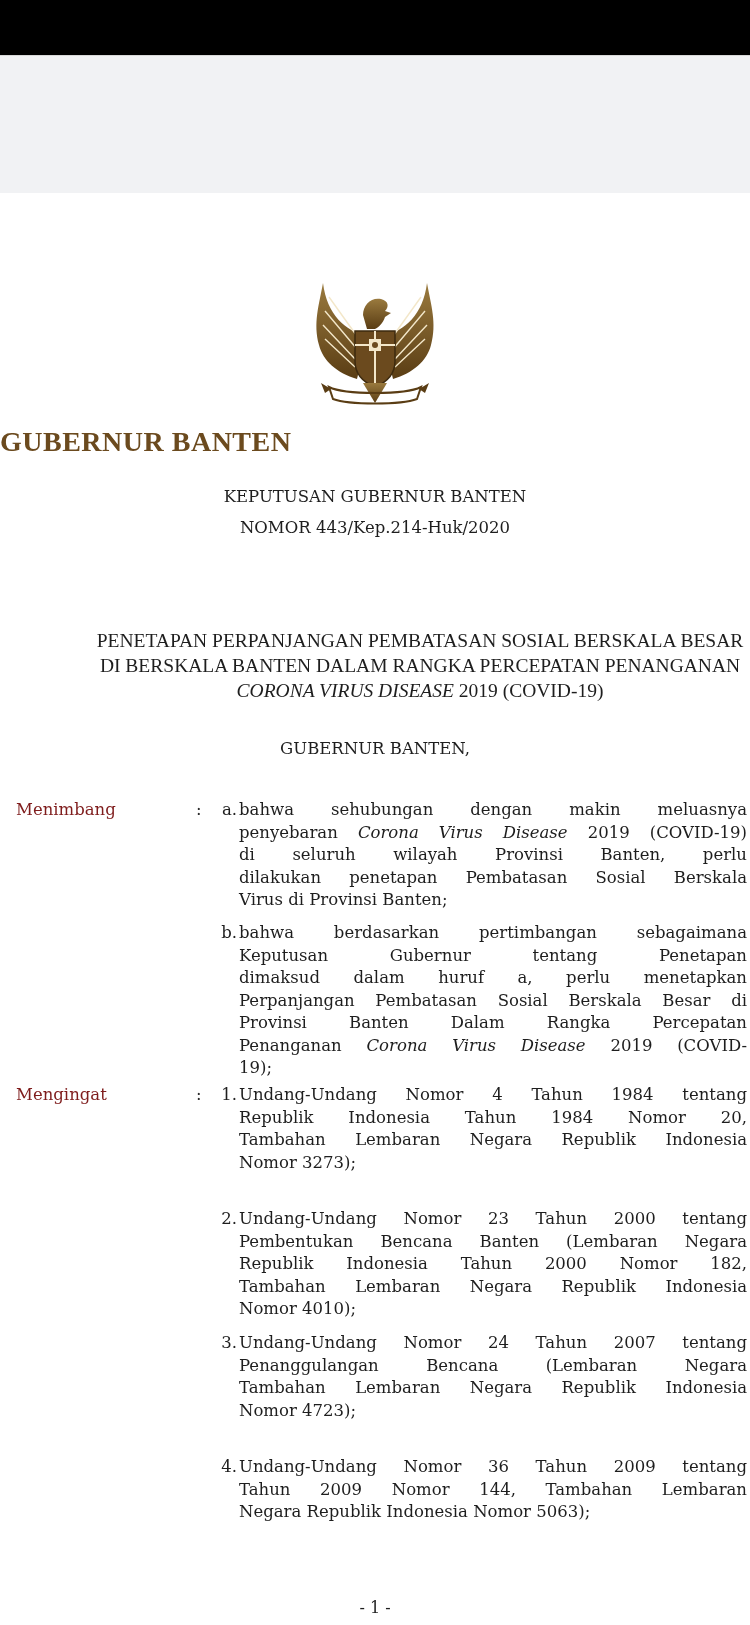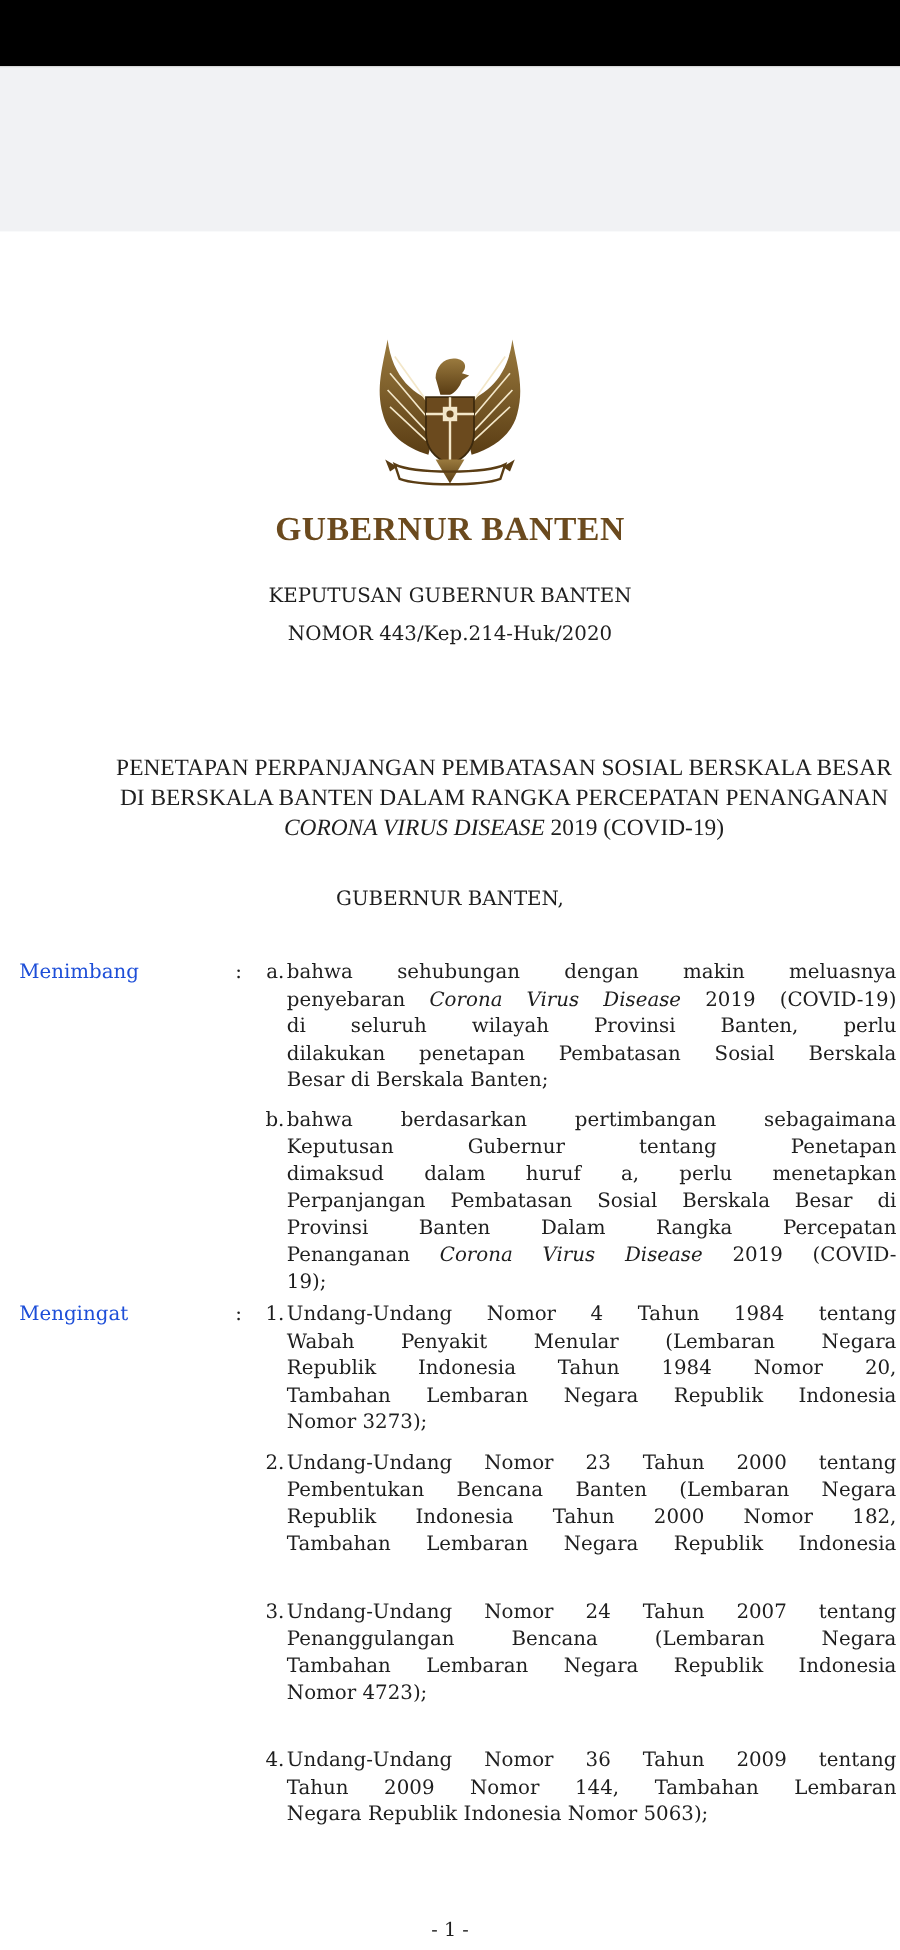--- a/index.html
+++ b/index.html
@@ -6,31 +6,31 @@
     html, body { width: 750px; height: 1625px; background: #ffffff; overflow: hidden; }
     body { font-family: "DejaVu Serif", "Liberation Serif", serif; color: #1a1a1a; position: relative; }
 
     .status-bar { position: absolute; left: 0; top: 0; width: 750px; height: 55px; background: #000000; }
     .app-header { position: absolute; left: 0; top: 55px; width: 750px; height: 138px; background: #f1f2f4; border-top: 1px solid #d8d8d8; }
 
     .page { position: absolute; left: 0; top: 193px; width: 750px; height: 1432px; background: #ffffff; }
 
     .emblem { position: absolute; left: 305px; top: 82px; width: 140px; height: 140px; }
 
-    .gov-title { position: absolute; left: 0; top: 233px; width: 750px; text-align: center;
+    .gov-title { position: absolute; left: 0; top: 233px; width: 750px; text-align: left;
       font-family: "Liberation Serif", serif; font-weight: bold; font-size: 28px; color: #6b4a1e; letter-spacing: 0.5px; }
 
     .center-line { position: absolute; left: 0; width: 750px; text-align: center;
       font-family: "DejaVu Serif", serif; font-size: 16.5px; line-height: 22px; color: #1e1e1e; }
 
     .title-block { position: absolute; left: 0; top: 435px; width: 750px; text-align: center;
       font-family: "Liberation Serif", serif; font-size: 19.5px; line-height: 25px; color: #1e1e1e; margin-left: 45px; }
     .title-block i { font-style: italic; }
 
-    .section-label { position: absolute; left: 16px; font-family: "DejaVu Serif", serif; font-size: 16.5px; color: #1d4ed8; }
+    .section-label { position: absolute; left: 16px; font-family: "DejaVu Serif", serif; font-size: 16.5px; color: #7f1d1d; }
     .colon { position: absolute; left: 196px; font-family: "DejaVu Serif", serif; font-size: 16.5px; color: #1e1e1e; }
 
     .item { position: absolute; left: 207px; width: 540px; font-family: "DejaVu Serif", serif; font-size: 16.5px;
       line-height: 22.5px; color: #1e1e1e; }
     .item .marker { position: absolute; left: 0; top: 0; width: 30px; text-align: right; }
     .item .body { margin-left: 32px; text-align: justify; text-align-last: left; }
     .item .body i { font-style: italic; }
     .item .line { display: block; text-align: justify; text-align-last: justify; }
     .item .line.last { text-align-last: left; }
 
@@ -89,21 +89,21 @@
 
   <div class="section-label" style="top:607px;">Menimbang</div>
   <div class="colon" style="top:607px;">:</div>
   <div class="item" style="top:606px;">
       <span class="marker">a.</span>
       <div class="body">
         <span class="line">bahwa sehubungan dengan makin meluasnya</span>
         <span class="line">penyebaran <i>Corona Virus Disease</i> 2019 (COVID-19)</span>
         <span class="line">di seluruh wilayah Provinsi Banten, perlu</span>
         <span class="line">dilakukan penetapan Pembatasan Sosial Berskala</span>
-        <span class="line last">Besar di Berskala Banten;</span>
+        <span class="line last">Virus di Provinsi Banten;</span>
       </div>
     </div>
   <div class="item" style="top:729px;">
       <span class="marker">b.</span>
       <div class="body">
         <span class="line">bahwa berdasarkan pertimbangan sebagaimana</span>
         <span class="line">Keputusan Gubernur tentang Penetapan</span>
         <span class="line">dimaksud dalam huruf a, perlu menetapkan</span>
         <span class="line">Perpanjangan Pembatasan Sosial Berskala Besar di</span>
         <span class="line">Provinsi Banten Dalam Rangka Percepatan</span>
@@ -111,33 +111,33 @@
         <span class="line last">19);</span>
       </div>
     </div>
 
   <div class="section-label" style="top:892px;">Mengingat</div>
   <div class="colon" style="top:892px;">:</div>
   <div class="item" style="top:891px;">
       <span class="marker">1.</span>
       <div class="body">
         <span class="line">Undang-Undang Nomor 4 Tahun 1984 tentang</span>
-        <span class="line">Wabah Penyakit Menular (Lembaran Negara</span>
         <span class="line">Republik Indonesia Tahun 1984 Nomor 20,</span>
         <span class="line">Tambahan Lembaran Negara Republik Indonesia</span>
         <span class="line last">Nomor 3273);</span>
       </div>
     </div>
   <div class="item" style="top:1015px;">
       <span class="marker">2.</span>
       <div class="body">
         <span class="line">Undang-Undang Nomor 23 Tahun 2000 tentang</span>
         <span class="line">Pembentukan Bencana Banten (Lembaran Negara</span>
         <span class="line">Republik Indonesia Tahun 2000 Nomor 182,</span>
         <span class="line">Tambahan Lembaran Negara Republik Indonesia</span>
+        <span class="line last">Nomor 4010);</span>
       </div>
     </div>
   <div class="item" style="top:1139px;">
       <span class="marker">3.</span>
       <div class="body">
         <span class="line">Undang-Undang Nomor 24 Tahun 2007 tentang</span>
         <span class="line">Penanggulangan Bencana (Lembaran Negara</span>
         <span class="line">Tambahan Lembaran Negara Republik Indonesia</span>
         <span class="line last">Nomor 4723);</span>
       </div>

